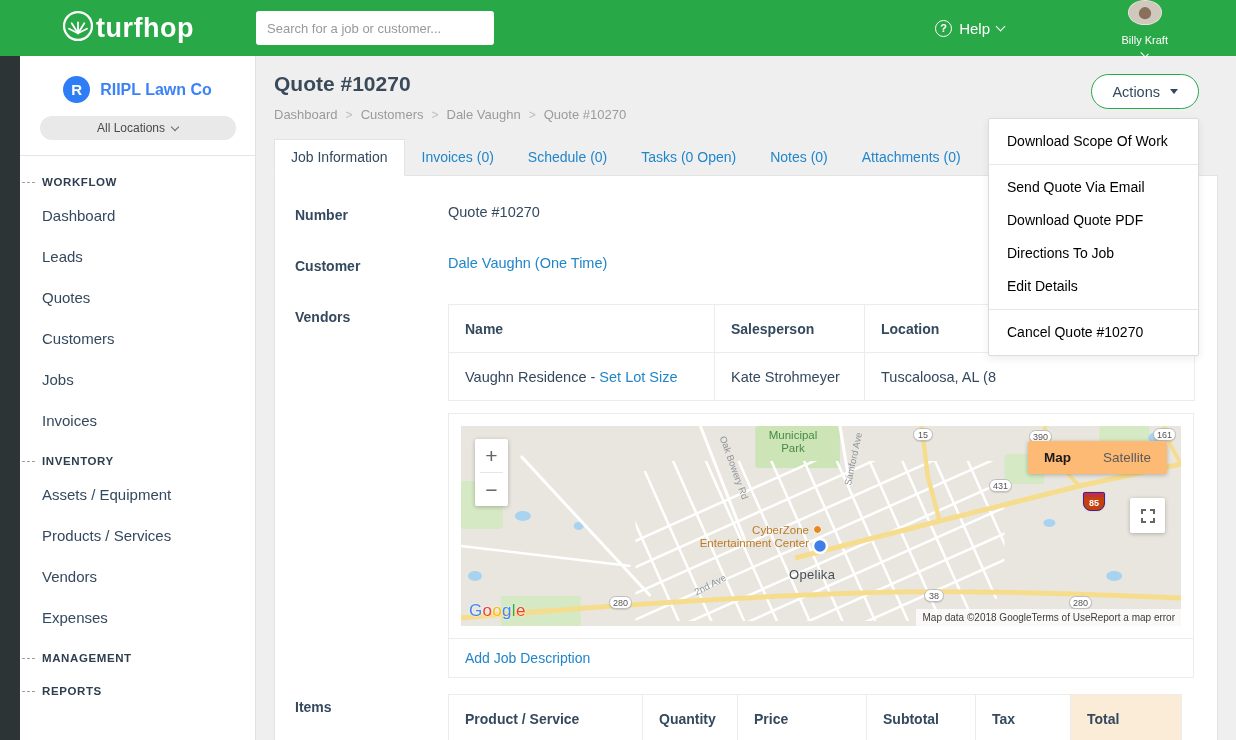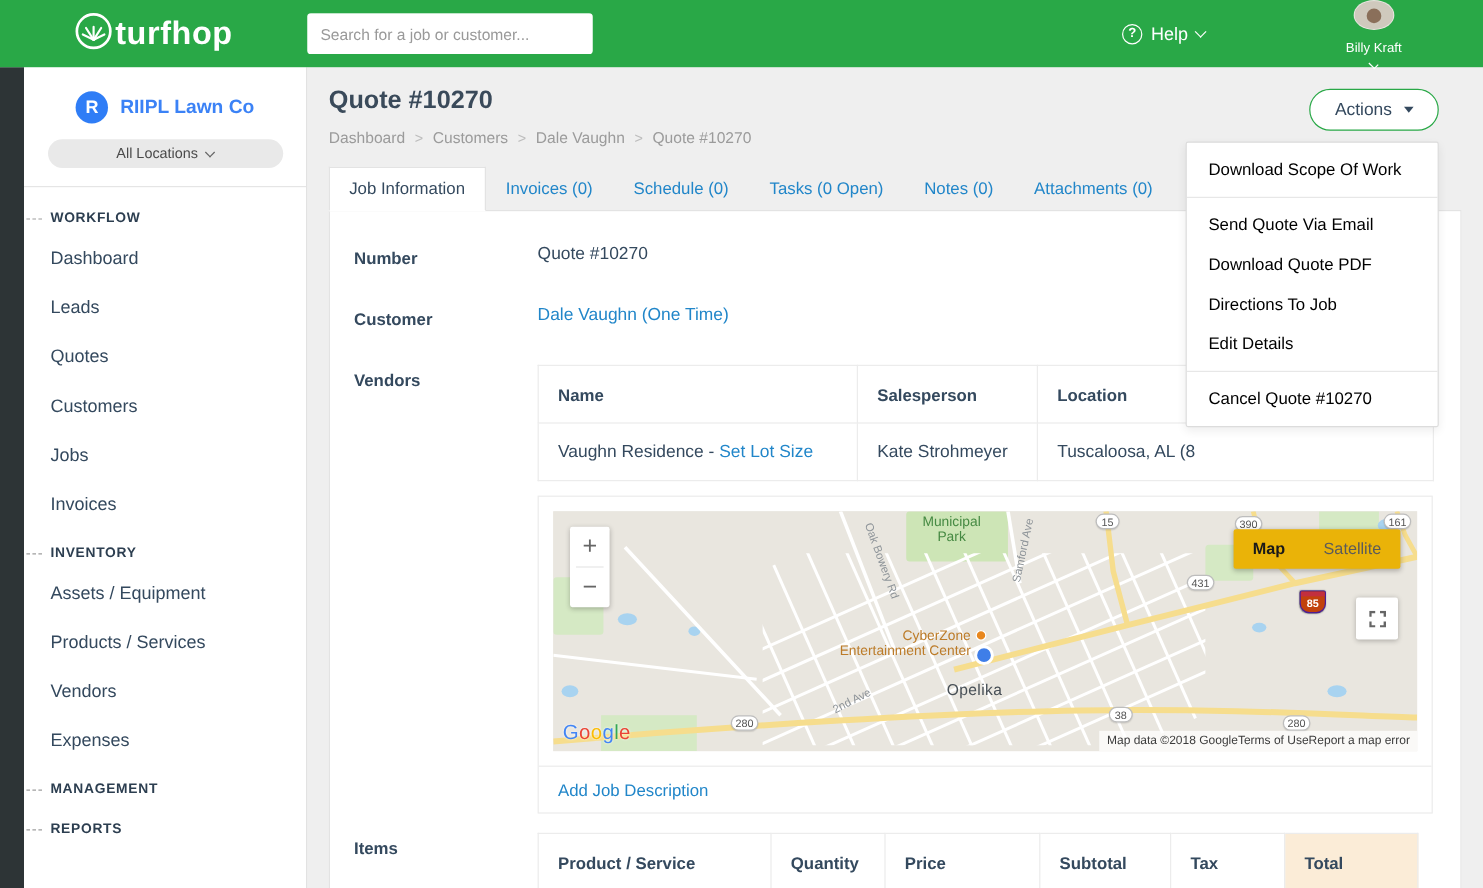--- a/index.html
+++ b/index.html
@@ -79,21 +79,21 @@
   .city-label { color: #474f56; font-size: 13px; letter-spacing: .3px; }
   .street-label { color: #8e9499; font-size: 9.5px; white-space: nowrap; }
   .shield { position: absolute; min-width: 20px; height: 13px; padding: 0 3px; background: #fff; border: 1px solid #bdbdbd; border-radius: 7px; font-size: 9px; color: #555; display: flex; align-items: center; justify-content: center; box-shadow: 0 1px 1px rgba(0,0,0,.12); }
   .i85 { position: absolute; width: 22px; background: #c2410c; color: #fff; font-size: 9px; font-weight: 700; text-align: center; border-radius: 2px 2px 8px 8px; border: 1px solid #4c1d95; box-shadow: 0 0 1px #888; overflow: hidden; }
   .i85-band { height: 4px; background: #c22f3e; }
   .i85-num { line-height: 13px; }
 
   .zoom-ctl { position: absolute; left: 14px; top: 13px; width: 33px; background: #fff; box-shadow: 0 1px 4px rgba(0,0,0,.25); border-radius: 2px; }
   .zoom-btn { height: 33px; display: flex; align-items: center; justify-content: center; font-size: 21px; color: #666; cursor: pointer; }
   .zoom-sep { border-top: 1px solid #e6e6e6; margin: 0 5px; }
-  .map-type { position: absolute; right: 14px; top: 15px; display: flex; height: 33px; background: #eab308; box-shadow: 0 1px 4px rgba(0,0,0,.25); border-radius: 2px; }
+  .map-type { position: absolute; right: 14px; top: 15px; display: flex; height: 33px; background: #fdba74; box-shadow: 0 1px 4px rgba(0,0,0,.25); border-radius: 2px; }
   .map-type-cell { padding: 0 16px; display: flex; align-items: center; font-size: 13.5px; cursor: pointer; }
   .map-type-cell.sel { font-weight: 700; color: #1a1a1a; }
   .map-type-cell.unsel { color: #5b5b5b; }
   .fullscreen-btn { position: absolute; right: 16px; top: 72px; width: 35px; height: 35px; background: #fff; box-shadow: 0 1px 4px rgba(0,0,0,.25); border-radius: 2px; display: flex; align-items: center; justify-content: center; cursor: pointer; }
   .glogo { position: absolute; left: 8px; bottom: 5px; font-size: 17px; font-weight: 500; letter-spacing: .3px; cursor: pointer; text-shadow: 0 0 2px #fff; margin-top: 19px; }
   .gl0, .gl3 { color: #4285F4; } .gl1, .gl5 { color: #EA4335; } .gl2 { color: #FBBC05; } .gl4 { color: #34A853; }
   .map-attrib { position: absolute; right: 0; bottom: 0; display: flex; gap: 0; font-size: 10px; color: #3c3c3c; background: rgba(255,255,255,.75); padding: 3px 6px; }
   .map-attrib .attr-link { cursor: pointer; }
 </style>
 </head>

